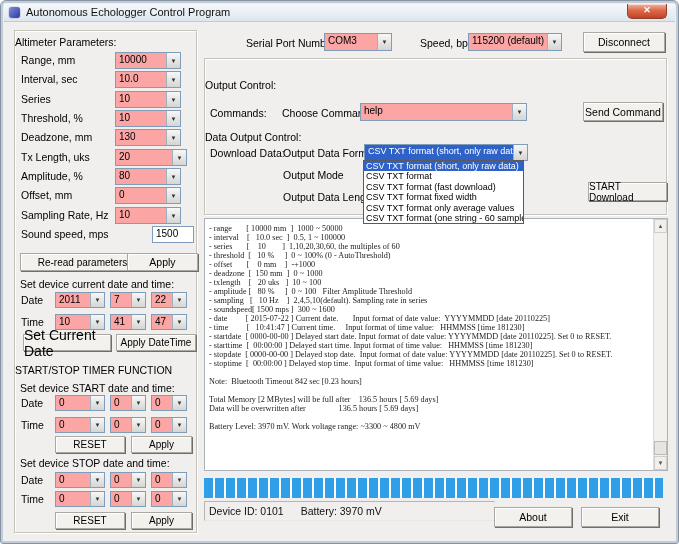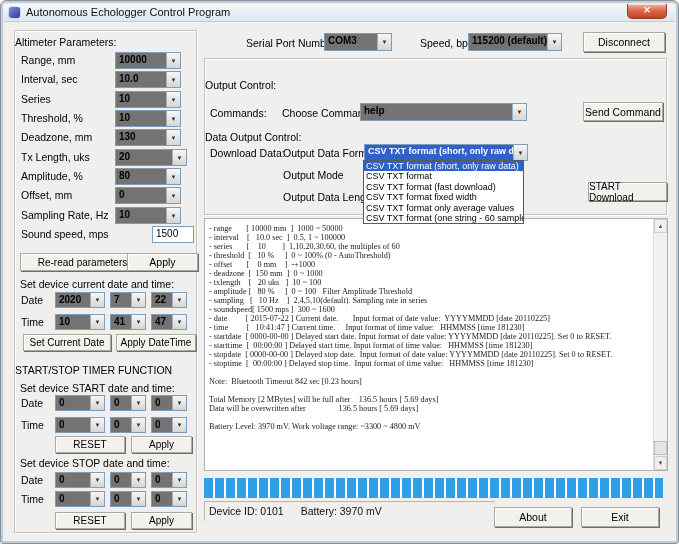--- a/index.html
+++ b/index.html
@@ -14,21 +14,21 @@
              background:linear-gradient(135deg,#7e8ee0,#31379e); box-shadow:0 0 1px #222; }
   .title { position:absolute; left:22px; top:2px; font-size:11px; color:#111; }
   .closebtn { position:absolute; right:8px; top:0; width:40px; height:15px;
               border:1px solid #93402b; border-top:none; border-radius:0 0 5px 5px;
               background:linear-gradient(#f0b6a6,#dd6a4a 45%,#c04326);
               color:#fff; font-size:9px; font-weight:bold; text-align:center; line-height:13px;
               box-shadow: inset 0 1px 0 rgba(255,255,255,.55); }
   .gb { position:absolute; border:1px solid #c4c4bc; box-shadow:1px 1px 0 #fff, inset 1px 1px 0 #fff; }
   .lbl { position:absolute; font-size:10.5px; color:#000; white-space:nowrap; }
   .ctr { text-align:left; }
-  .combo { position:absolute; height:17px; background:#737373; border:1px solid #7f9db9; display:flex;font-weight:bold; }
+  .combo { position:absolute; height:17px; background:#fca5a5; border:1px solid #7f9db9; display:flex; }
   .combo .cv { flex:1; font-size:10px; padding:1px 3px; overflow:hidden; white-space:nowrap; }
   .combo .ca { width:14px; border-left:1px solid #9fb0c0; background:linear-gradient(#f7f7f7,#d5d5d3);
                font-size:6px; color:#333; display:flex; align-items:center; justify-content:center; }
   .combo.hl .cv { background:#2e62c8; color:#fff; font-size:9px; }
   .tinput { position:absolute; height:17px; background:#fff; border:1px solid #7f9db9;
             font-size:10px; padding:1px 3px; }
   .btn { position:absolute; background:#f2f1ee; border:1px solid #a9a9a2;
          box-shadow:1px 1px 0 #6f6f68, inset 1px 1px 0 #fff;
          font-size:10.5px; color:#000; display:flex; align-items:center; justify-content:center;
          font-family:"Liberation Sans",sans-serif; }
@@ -120,21 +120,21 @@
     <span class="lbl" style="left:6px;top:197px">Sound speed, mps</span>
     <div class="tinput" style="left:137px;top:195px;width:42px"><span>1500</span></div>
 
     <div class="btn" style="left:5px;top:222px;width:125px;height:18px;font-size:10px">Re-read parameters</div>
     <div class="btn" style="left:112px;top:222px;width:71px;height:18px">Apply</div>
 
     <span class="lbl" style="left:5px;top:247px">Set device current date and time:</span>
 
     <span class="lbl" style="left:6px;top:263px">Date</span>
     <div class="combo" style="left:40px;top:261px;width:50px;height:16px">
-          <span class="cv">2020</span>
+          <span class="cv">2011</span>
           <span class="ca">▼</span>
         </div>
     <div class="combo" style="left:95px;top:261px;width:36px;height:16px">
           <span class="cv">7</span>
           <span class="ca">▼</span>
         </div>
     <div class="combo" style="left:136px;top:261px;width:36px;height:16px">
           <span class="cv">22</span>
           <span class="ca">▼</span>
         </div>
@@ -146,21 +146,21 @@
         </div>
     <div class="combo" style="left:95px;top:283px;width:36px;height:16px">
           <span class="cv">41</span>
           <span class="ca">▼</span>
         </div>
     <div class="combo" style="left:136px;top:283px;width:36px;height:16px">
           <span class="cv">47</span>
           <span class="ca">▼</span>
         </div>
 
-    <div class="btn" style="left:8px;top:303px;width:88px;height:17px;font-size:10px">Set Current Date</div>
+    <div class="btn" style="left:8px;top:303px;width:88px;height:17px;font-size:14px">Set Current Date</div>
     <div class="btn" style="left:101px;top:303px;width:80px;height:17px;font-size:10px">Apply DateTime</div>
 
     <div class="lbl ctr" style="left:0;top:333px;width:100%">START/STOP TIMER FUNCTION</div>
     <span class="lbl" style="left:5px;top:351px">Set device START date and time:</span>
 
     <span class="lbl" style="left:6px;top:366px">Date</span>
     <div class="combo" style="left:40px;top:364px;width:50px;height:16px">
           <span class="cv">0</span>
           <span class="ca">▼</span>
         </div>

